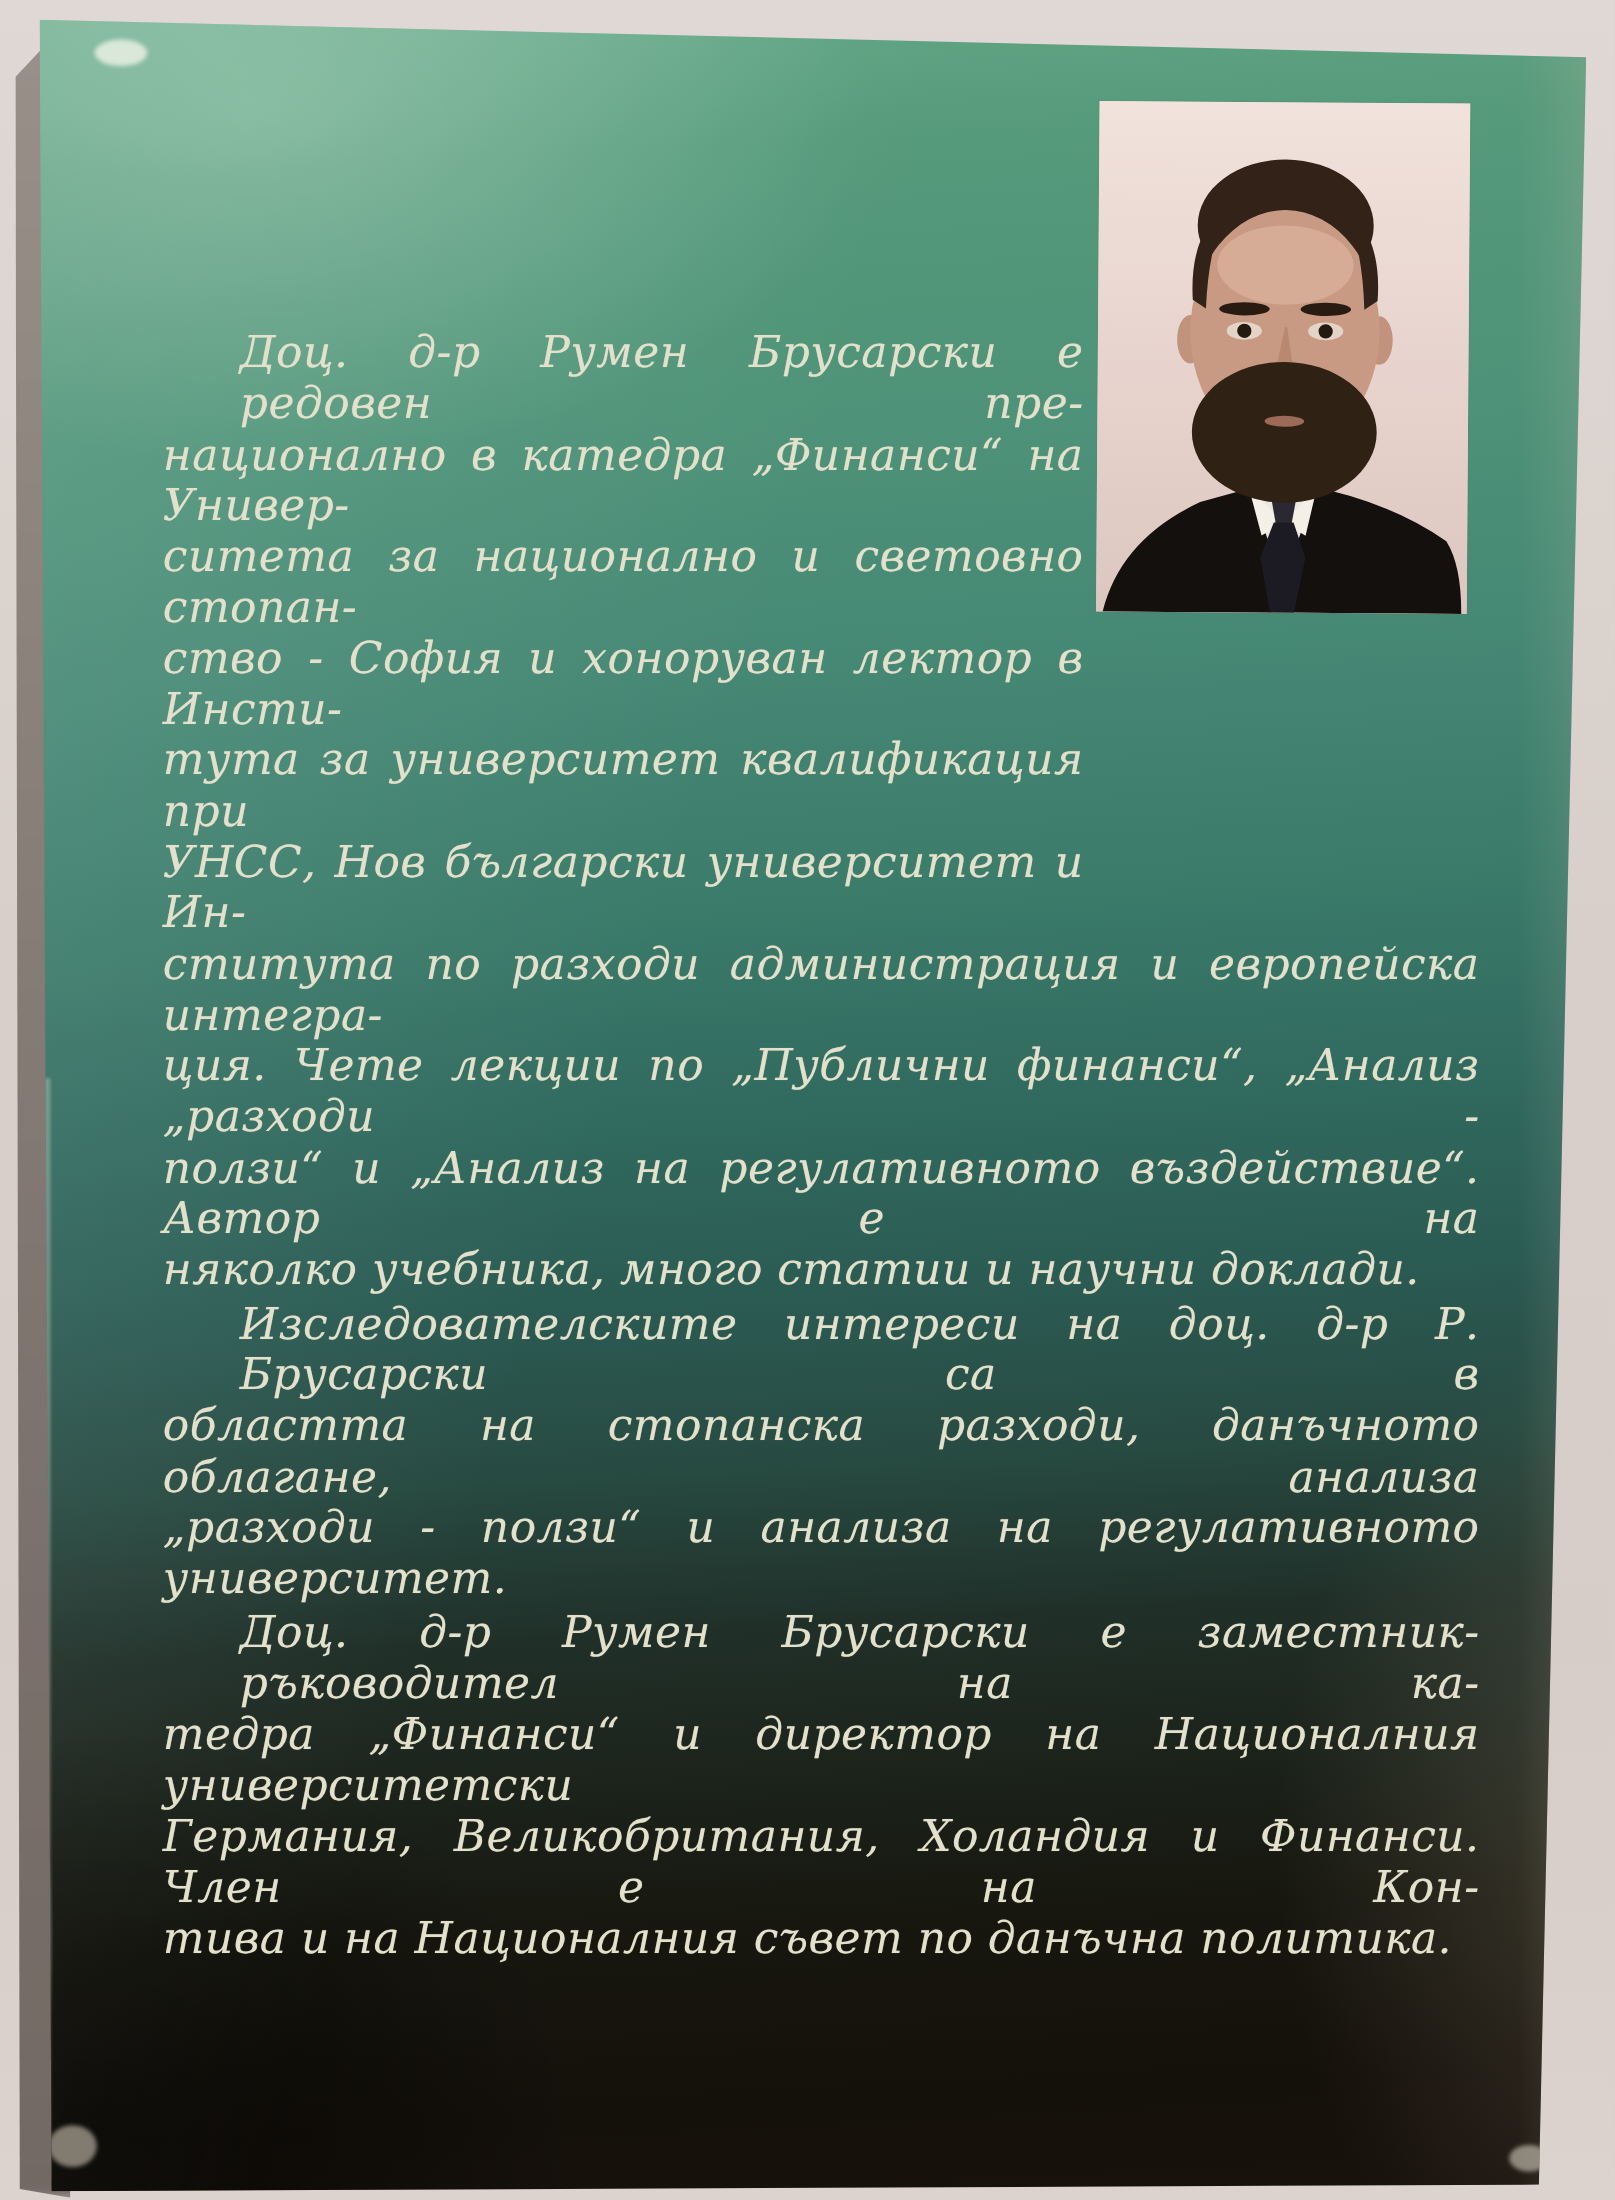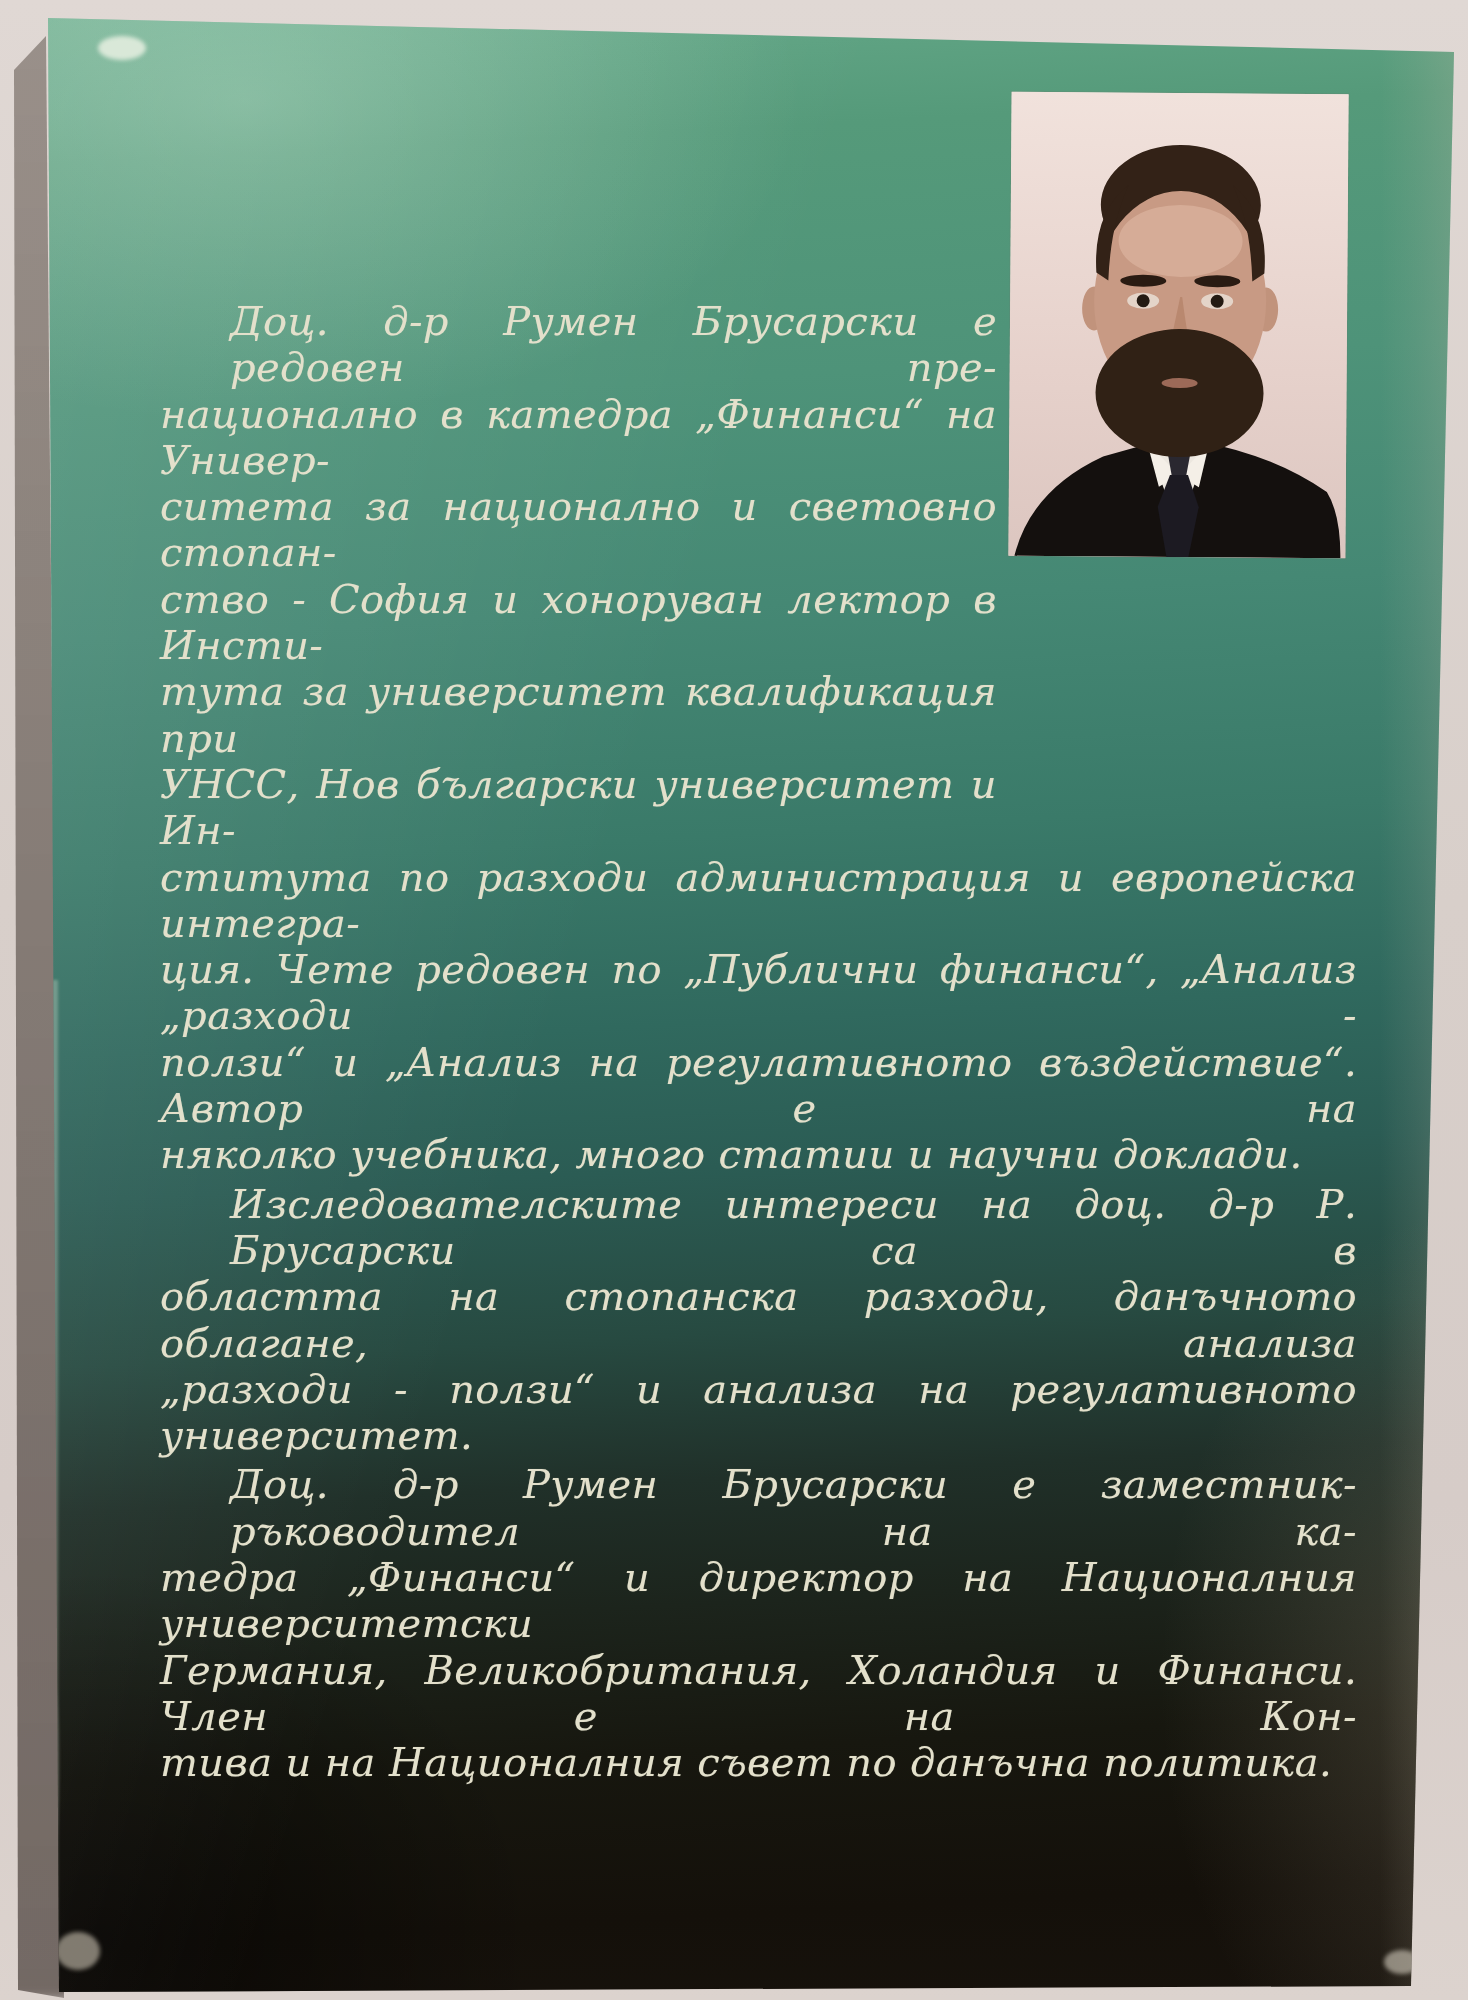--- a/index.html
+++ b/index.html
@@ -26,21 +26,20 @@
     background:
       radial-gradient(ellipse 900px 520px at 16% 5%, rgba(215,242,222,.30), rgba(215,242,222,0) 62%),
       linear-gradient(108deg, rgba(255,255,255,.10) 4%, rgba(255,255,255,0) 42%),
       radial-gradient(ellipse 760px 640px at 6% 97%, rgba(0,0,0,.55), rgba(0,0,0,0) 58%),
       radial-gradient(ellipse 520px 760px at 101% 84%, rgba(160,148,126,.28), rgba(160,148,126,0) 62%),
       linear-gradient(to left, rgba(198,188,168,.28) 0px, rgba(198,188,168,.10) 52px, rgba(0,0,0,0) 88px),
       linear-gradient(177deg,
         #67aa8a 0%, #559a7a 8%, #4e9379 20%, #458874 31%,
         #3a7a69 42%, #30695e 51%, #2b5c54 58%, #274a41 66%,
         #203029 73%, #1c241c 79%, #17170f 86%, #14100a 94%, #17120c 100%);
-    margin-left: 12px;
   }
   .left-edge-wear{
     position:absolute;left:40px;top:980px;width:6px;height:1000px;
     background:rgba(226,229,213,.32);filter:blur(1.5px);
   }
   .wear{position:absolute;border-radius:50%;background:rgba(222,226,212,.55);filter:blur(2px);}
   .wear.w1{left:86px;top:36px;width:48px;height:24px;background:rgba(232,240,226,.85);}
   .wear.w2{left:600px;top:19px;width:70px;height:7px;background:rgba(255,255,255,.30);}
   .wear.w3{left:30px;top:1140px;width:10px;height:72px;}
   .wear.w4{left:28px;top:1430px;width:9px;height:120px;}
@@ -138,21 +137,21 @@
 
     <div class="bio">
         <div class="para">
           <div class="line narrow indent">Доц. д-р Румен Брусарски е редовен пре-</div>
           <div class="line narrow">национално в катедра „Финанси“ на Универ-</div>
           <div class="line narrow">ситета за национално и световно стопан-</div>
           <div class="line narrow">ство - София и хоноруван лектор в Инсти-</div>
           <div class="line narrow">тута за университет квалификация при</div>
           <div class="line narrow">УНСС, Нов български университет и Ин-</div>
           <div class="line">ститута по разходи администрация и европейска интегра-</div>
-          <div class="line">ция. Чете редовен по „Публични финанси“, „Анализ „разходи -</div>
+          <div class="line">ция. Чете лекции по „Публични финанси“, „Анализ „разходи -</div>
           <div class="line">ползи“ и „Анализ на регулативното въздействие“. Автор е на</div>
           <div class="line last">няколко учебника, много статии и научни доклади.</div>
         </div>
         <div class="para">
           <div class="line indent">Изследователските интереси на доц. д-р Р. Брусарски са в</div>
           <div class="line">областта на стопанска разходи, данъчното облагане, анализа</div>
           <div class="line last">„разходи - ползи“ и анализа на регулативното университет.</div>
         </div>
         <div class="para">
           <div class="line indent">Доц. д-р Румен Брусарски е заместник-ръководител на ка-</div>

